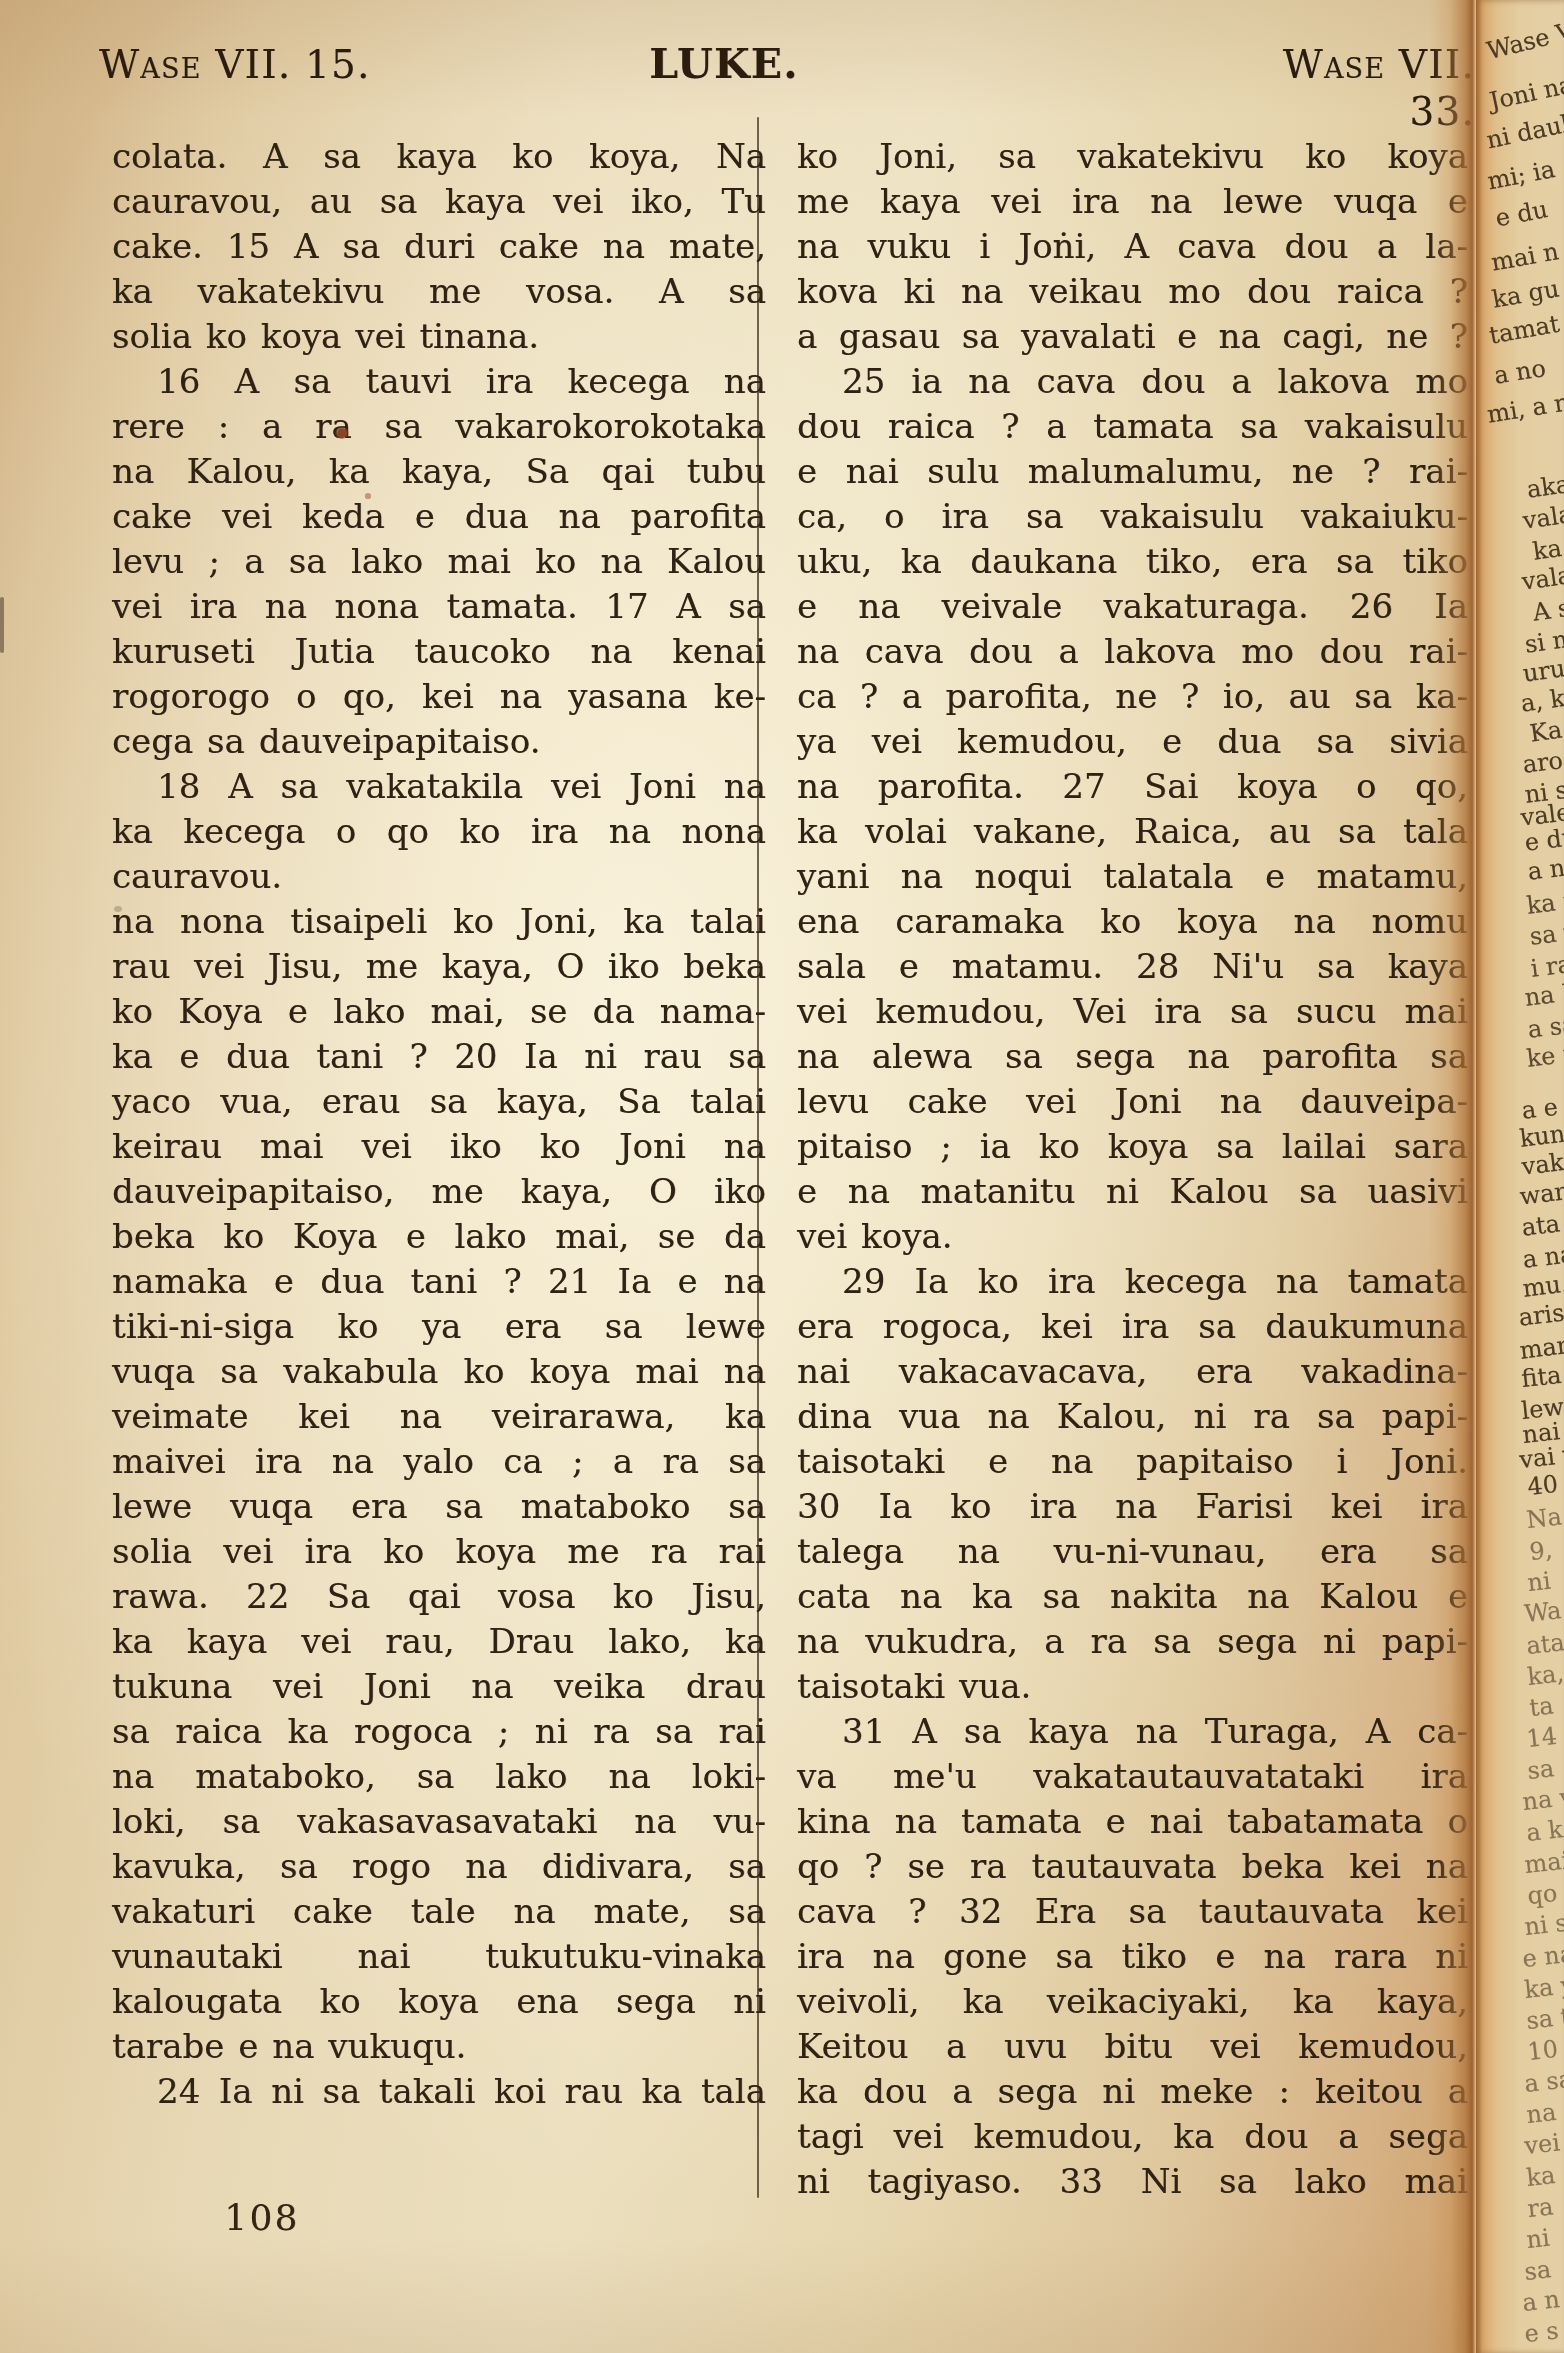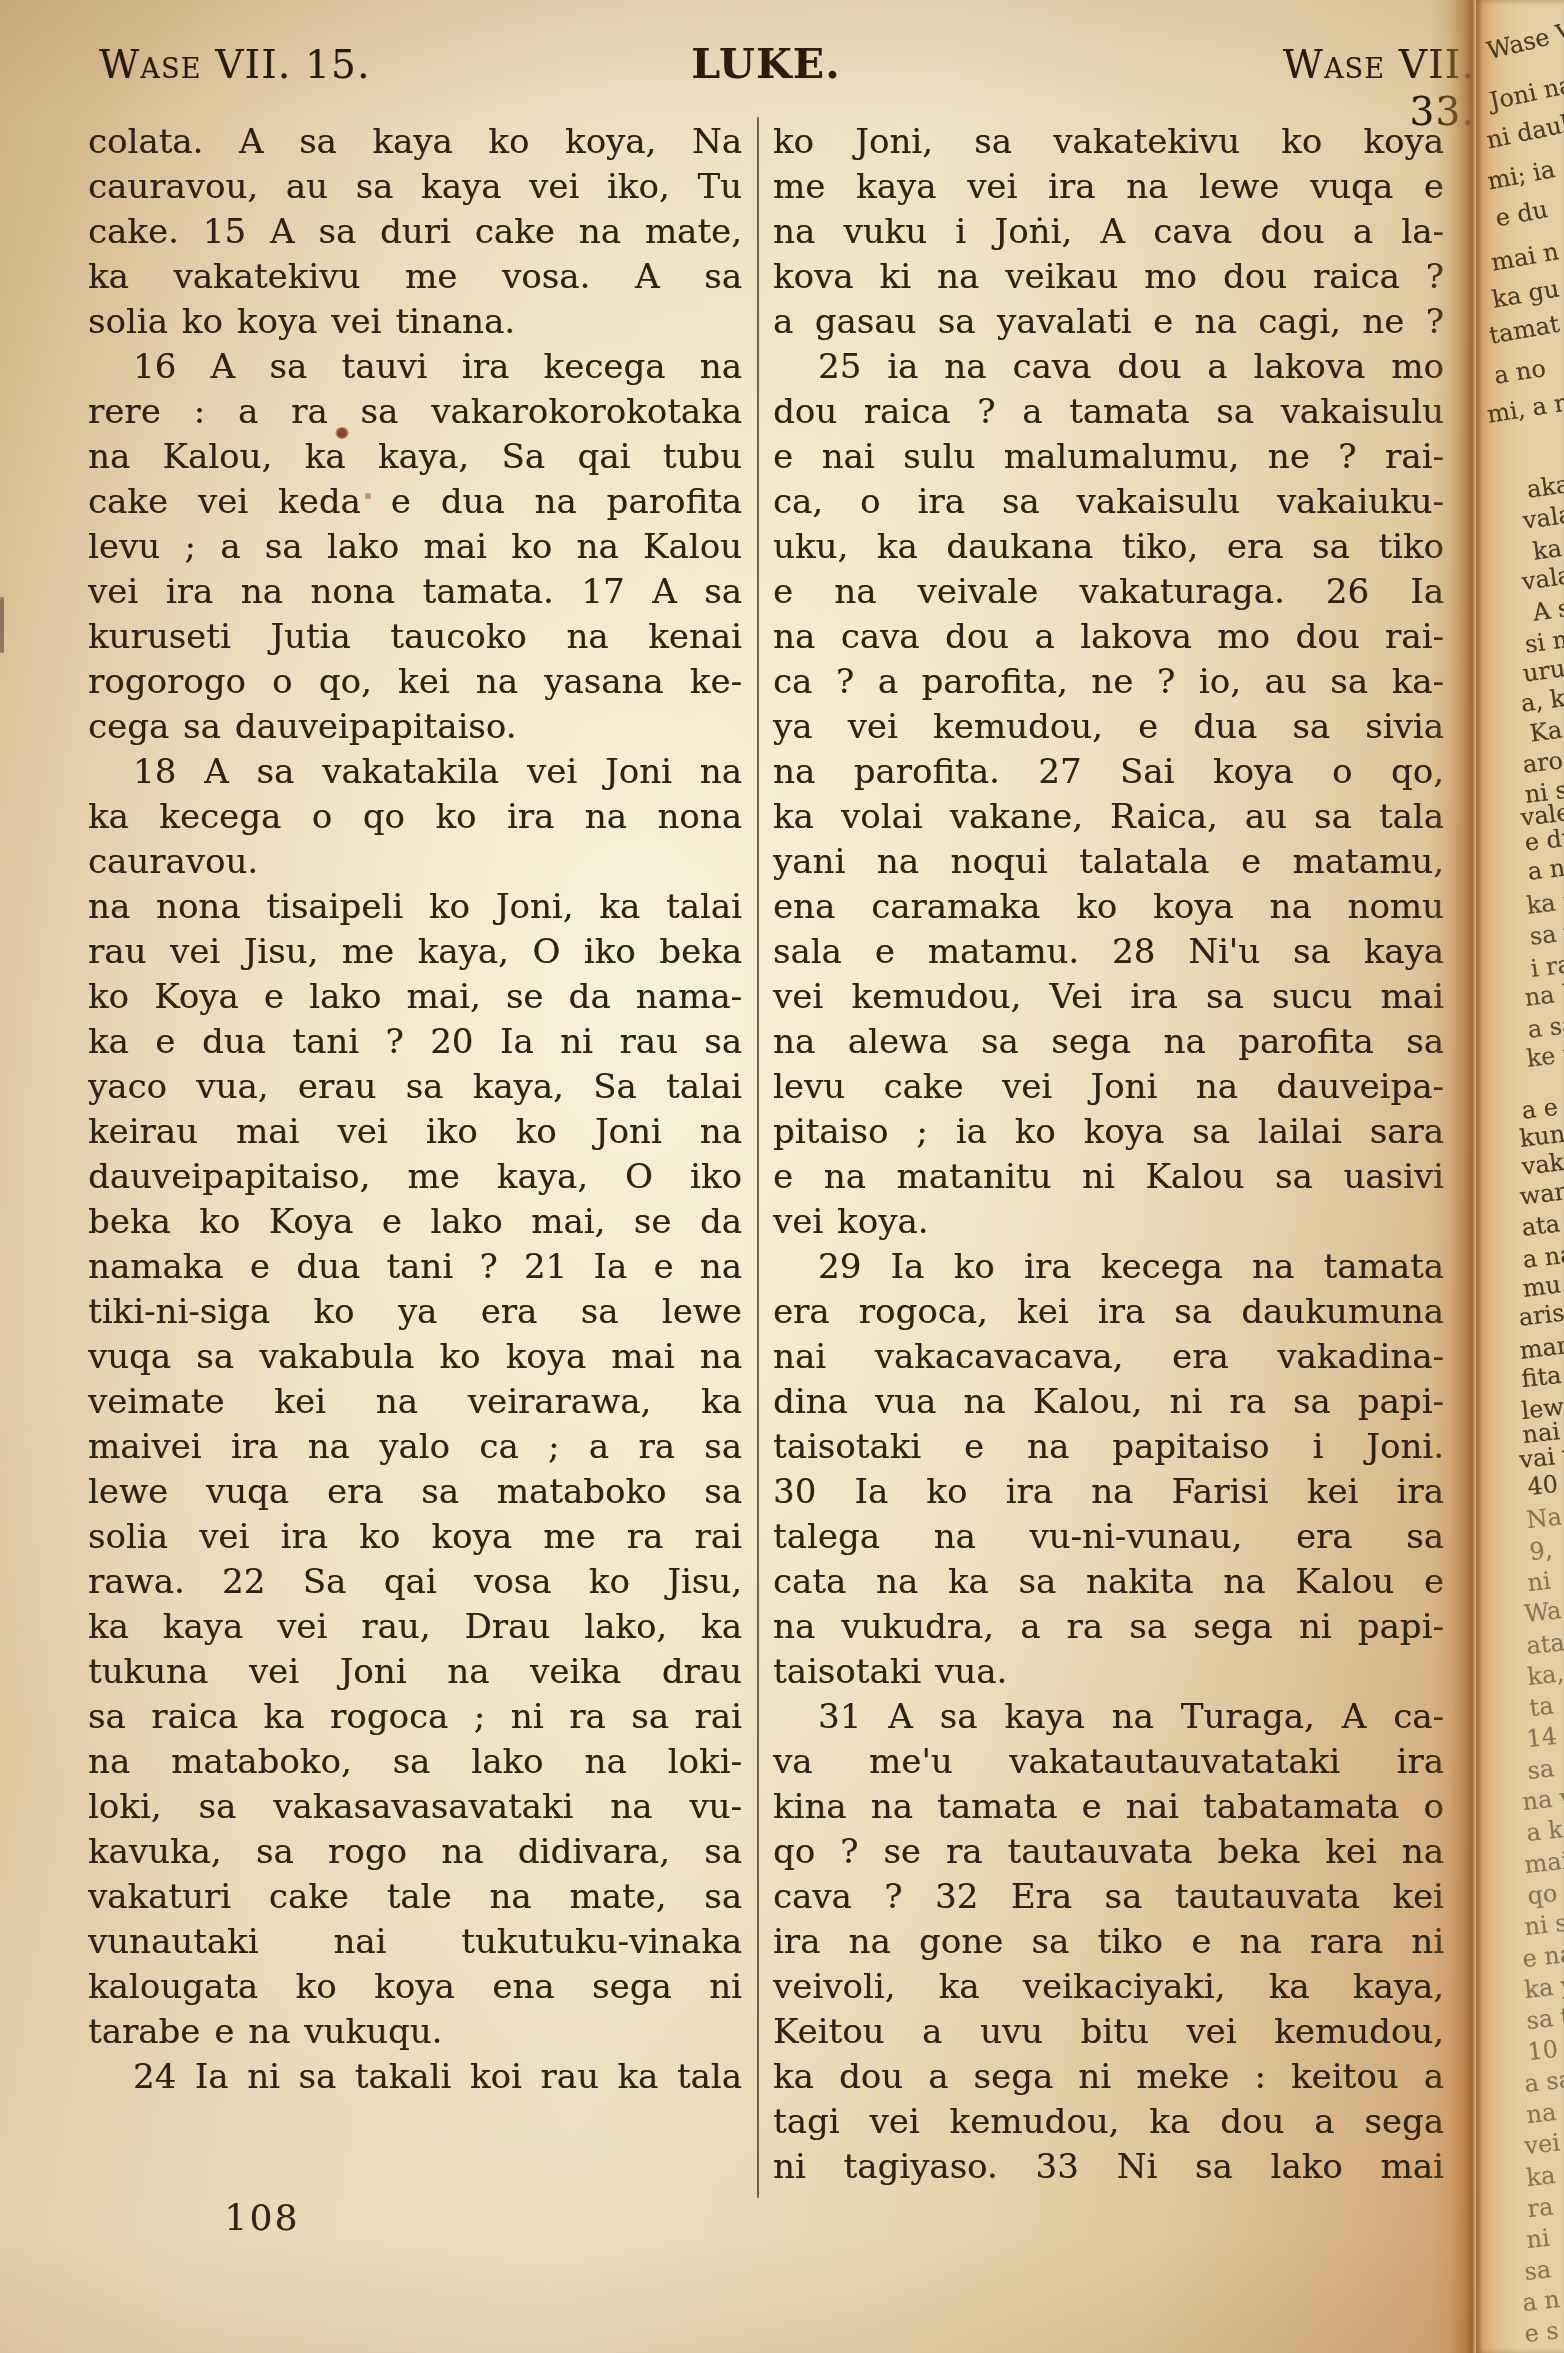--- a/index.html
+++ b/index.html
@@ -10,25 +10,25 @@
     color:#2f2214;
     background:
       linear-gradient(180deg, rgba(170,130,85,0.18) 0%, rgba(170,130,85,0) 5%, rgba(170,130,85,0) 95%, rgba(170,130,85,0.16) 100%),
       radial-gradient(1174px 1878px ellipse at 40% 42%, rgba(250,243,221,0.9) 0%, rgba(250,243,221,0) 65%),
       linear-gradient(100deg, #d0b183 0%, #ddc69c 12%, #e8d9b6 30%, #ebdfbe 48%, #e7d7b0 64%, #dfc89e 78%, #d6b285 88%, #cfa26d 95%, #c68c55 100%);
   }
   .hdr{position:absolute;top:41px;height:47px;line-height:47px;
        font-variant:small-caps;letter-spacing:1.2px;color:#2a1d10;
        text-shadow:0.4px 0.4px 0 rgba(42,29,16,0.35);}
   .hdr.left{left:99px;width:391px;text-align:left;font-size:39px;}
-  .hdr.center{left:668px;width:196px;text-align:center;font-size:41px;font-weight:bold;font-variant:normal;}
+  .hdr.center{left:626px;width:196px;text-align:center;font-size:41px;font-weight:bold;font-variant:normal;}
   .hdr.right{left:1205px;width:270px;text-align:right;font-size:39px;}
-  .col{position:absolute;top:119px;font-size:34px;
+  .col{position:absolute;top:134px;font-size:34px;
        text-shadow:0.4px 0.4px 0 rgba(47,34,20,0.42);
-       word-spacing:3.1px;}
+       word-spacing:3.1px;margin-left:24px;}
   .col-left{left:88px;width:654px;}
   .col-right{left:773px;width:671px;}
   .line{display:block;height:45px;line-height:45px;white-space:nowrap;
         text-align:justify;text-align-last:justify;text-justify:inter-word;}
   .line.endline{text-align-last:left;}
   .line.indent{padding-left:45px;}
   .divider{position:absolute;left:757px;top:117px;width:2.3px;height:2081px;
            background:rgba(52,36,19,0.68);border-radius:1.6px;}
   .pagenum{position:absolute;left:90px;top:2197px;width:344px;height:44px;
            text-align:center;font-size:36px;letter-spacing:2.3px;color:#332413;

